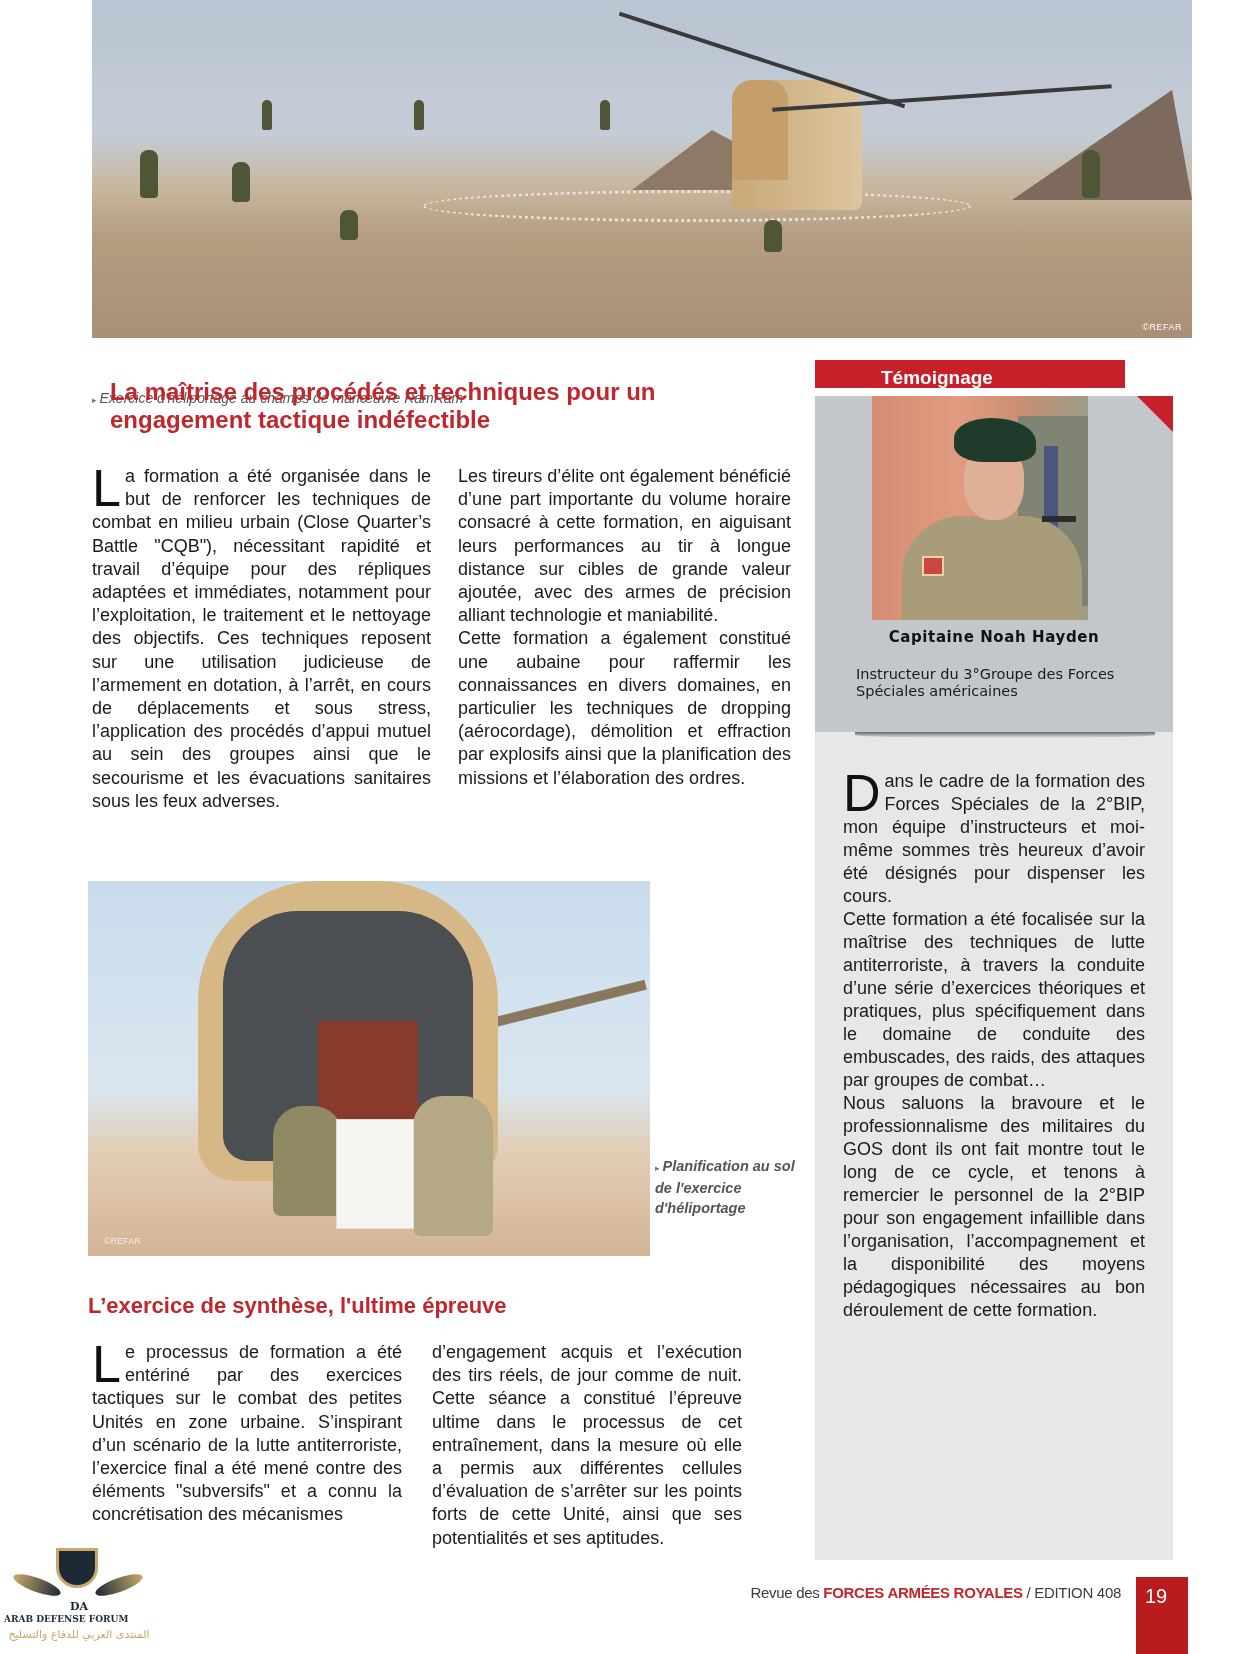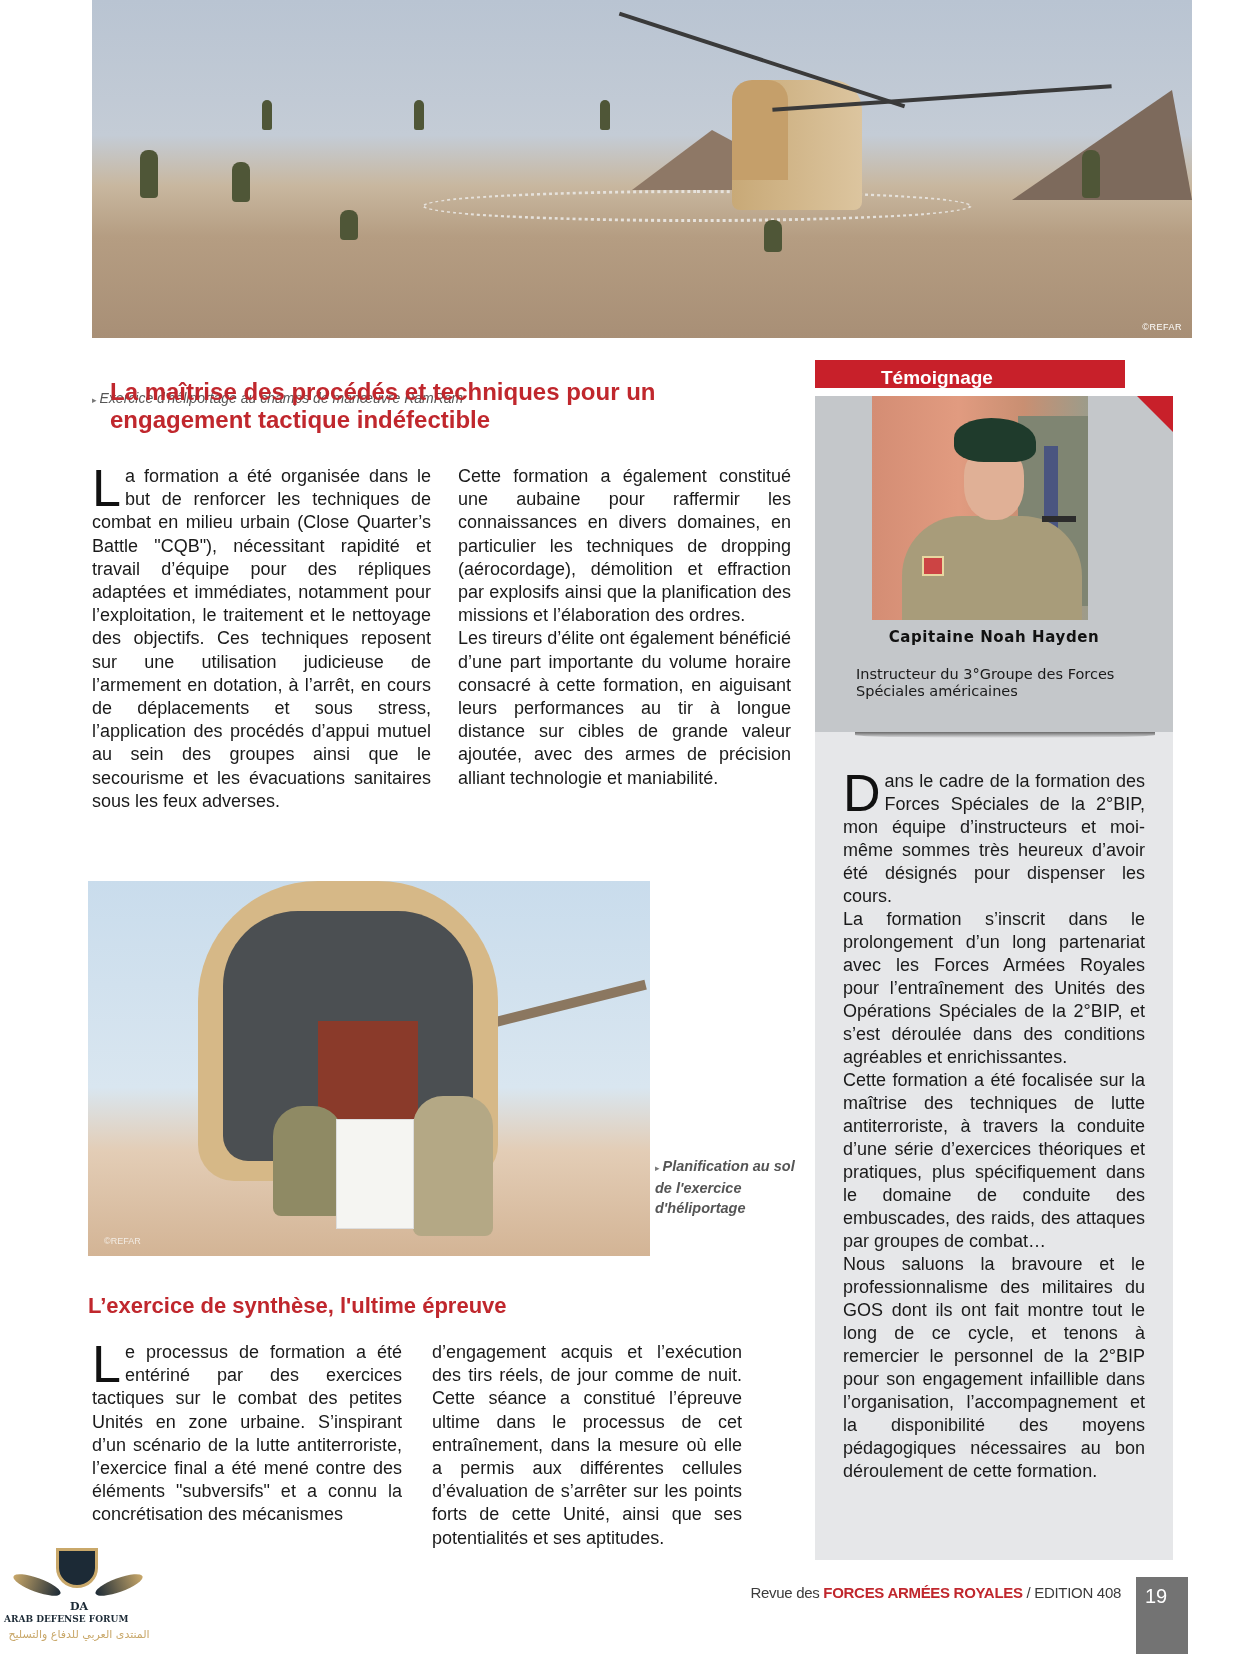--- a/index.html
+++ b/index.html
@@ -78,21 +78,21 @@
   .caption-mid { position: absolute; left: 655px; top: 1156px; width: 140px; font-size: 14.5px; line-height: 20px; font-style: italic; color: #555; font-weight: bold; }
 
   .h-sub { position: absolute; left: 88px; top: 1293px; font-size: 22px; font-weight: bold; color: #c0272d; }
 
   .col4 { left: 92px; top: 1341px; width: 310px; }
   .col5 { left: 432px; top: 1341px; width: 310px; }
 
   
   .footer { position: absolute; right: 120px; top: 1584px; font-size: 15px; color: #3b3b3b; font-family: "Liberation Sans", sans-serif; letter-spacing: -0.3px; }
   .footer .brand { color: #c0272d; font-weight: bold; }
-  .page-num { position: absolute; left: 1136px; top: 1577px; width: 52px; height: 77px; background: #737373; padding-left: 47px; }
+  .page-num { position: absolute; left: 1136px; top: 1577px; width: 52px; height: 77px; background: #b91c1c; padding-left: 47px; }
   .page-num span { position: absolute; left: 0; top: 8px; width: 40px; text-align: center; color: #ffffff; font-size: 20px; }
 
   
   .logo { position: absolute; left: 4px; top: 1548px; width: 150px; height: 104px; }
   .logo .shield { position: absolute; left: 52px; top: 0; width: 42px; height: 40px; background: #1c2a36; border: 3px solid #c9a86a; border-radius: 0 0 50% 50%; }
   .logo .wing-l { position: absolute; left: 8px; top: 30px; width: 50px; height: 14px; background: linear-gradient(90deg, #c9a86a, #1c2a36); border-radius: 50%; transform: rotate(20deg); }
   .logo .wing-r { position: absolute; left: 90px; top: 30px; width: 50px; height: 14px; background: linear-gradient(90deg, #1c2a36, #c9a86a); border-radius: 50%; transform: rotate(-20deg); }
   .logo .da { position: absolute; left: 0; top: 52px; width: 150px; text-align: center; font-size: 11px; font-weight: bold; color: #1c2a36; font-family: "DejaVu Serif", serif; }
   .logo .en { position: absolute; left: 0; top: 66px; width: 150px; font-size: 9px; font-weight: bold; color: #1c2a36; font-family: "DejaVu Serif", serif; }
   .logo .ar { position: absolute; left: 0; top: 80px; width: 150px; text-align: center; font-size: 11px; color: #c9a86a; font-family: "DejaVu Sans", sans-serif; }
@@ -123,22 +123,22 @@
 </div>
 
 <h1 class="h-main">La maîtrise des procédés et techniques pour un engagement tactique indéfectible</h1>
 
 <div class="col col1">
   <span class="dropcap">L</span>
   <p>a formation a été organisée dans le but de renforcer les techniques de combat en milieu urbain (Close Quarter’s Battle "CQB"), nécessitant rapidité et travail d’équipe pour des répliques adaptées et immédiates, notamment pour l’exploitation, le traitement et le nettoyage des objectifs. Ces techniques reposent sur une utilisation judicieuse de l’armement en dotation, à l’arrêt, en cours de déplacements et sous stress, l’application des procédés d’appui mutuel au sein des groupes ainsi que le secourisme et les évacuations sanitaires sous les feux adverses.</p>
 </div>
 
 <div class="col col2">
+  <p>Les tireurs d’élite ont également bénéficié d’une part importante du volume horaire consacré à cette formation, en aiguisant leurs performances au tir à longue distance sur cibles de grande valeur ajoutée, avec des armes de précision alliant technologie et maniabilité.</p>
   <p>Cette formation a également constitué une aubaine pour raffermir les connaissances en divers domaines, en particulier les techniques de dropping (aérocordage), démolition et effraction par explosifs ainsi que la planification des missions et l’élaboration des ordres.</p>
-  <p>Les tireurs d’élite ont également bénéficié d’une part importante du volume horaire consacré à cette formation, en aiguisant leurs performances au tir à longue distance sur cibles de grande valeur ajoutée, avec des armes de précision alliant technologie et maniabilité.</p>
 </div>
 
 <div class="side-gray"></div>
 <div class="side-tab">
   <span class="label">Témoignage</span>
 </div>
 <div style="position:absolute;left:1137px;top:396px;width:0;height:0;border-top:36px solid #c8202a;border-left:36px solid transparent;"></div>
 <div class="portrait">
   <div class="window"></div>
   <div class="flag"></div>
@@ -150,21 +150,20 @@
 </div>
 <div class="name-line">Capitaine Noah Hayden</div>
 <div class="role-line">Instructeur du 3°Groupe des Forces Spéciales américaines</div>
 
 <div class="side-body">
   <div class="shade"></div>
 </div>
 <div class="col col3">
   <span class="dropcap">D</span>
   <p>ans le cadre de la formation des Forces Spéciales de la 2°BIP, mon équipe d’instructeurs et moi-même sommes très heureux d’avoir été désignés pour dispenser les cours.</p>
-  <p>La formation s’inscrit dans le prolongement d’un long partenariat avec les Forces Armées Royales pour l’entraînement des Unités des Opérations Spéciales de la 2°BIP, et s’est déroulée dans des conditions agréables et enrichissantes.</p>
   <p>Cette formation a été focalisée sur la maîtrise des techniques de lutte antiterroriste, à travers la conduite d’une série d’exercices théoriques et pratiques, plus spécifiquement dans le domaine de conduite des embuscades, des raids, des attaques par groupes de combat…</p>
   <p>Nous saluons la bravoure et le professionnalisme des militaires du GOS dont ils ont fait montre tout le long de ce cycle, et tenons à remercier le personnel de la 2°BIP pour son engagement infaillible dans l’organisation, l’accompagnement et la disponibilité des moyens pédagogiques nécessaires au bon déroulement de cette formation.</p>
 </div>
 
 <div class="mid-photo">
   <div class="rotor"></div>
   <div class="cabin-outer"></div>
   <div class="cabin-inner"></div>
   <div class="cargo"></div>
   <div class="man1"></div>

